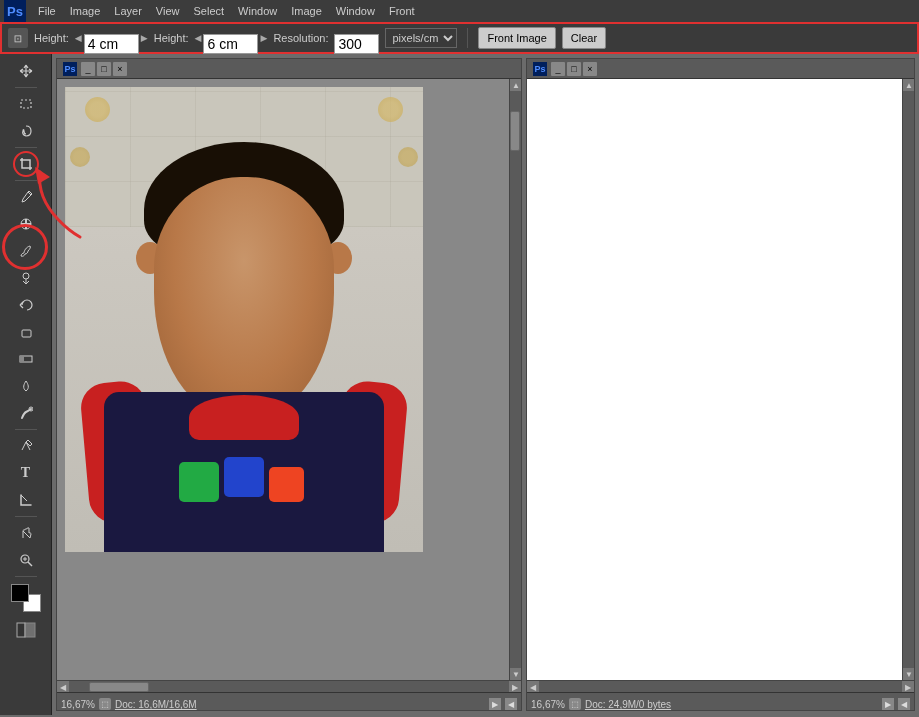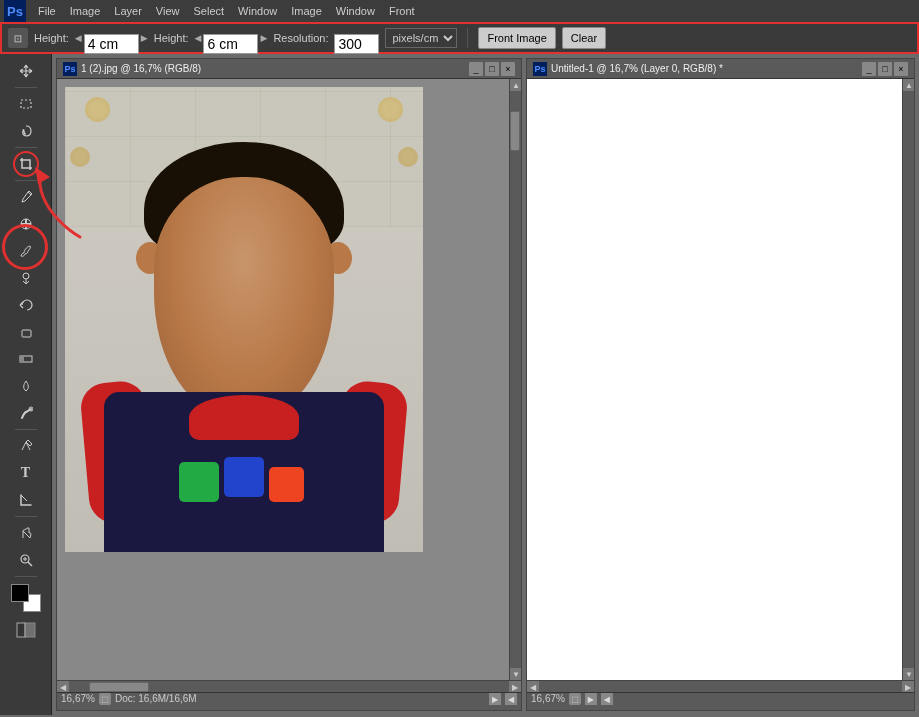--- a/index.html
+++ b/index.html
@@ -196,33 +196,33 @@
       width: 14px; height: 14px;
       background: #888;
       display: flex; align-items: center; justify-content: center;
       font-size: 9px; color: #000; cursor: pointer; border-radius: 1px;
     }
     .doc-statusbar {
       height: 18px;
       background: #5a5a5a;
       border-top: 1px solid #333;
       display: flex;
-      align-items: flex-start;
+      align-items: flex-end;
       padding: 0 4px;
       gap: 4px;
     }
     .doc-zoom { color: #ccc; font-size: 10px; }
     .doc-status-icon {
       width: 12px; height: 12px;
       background: #888;
       border-radius: 2px;
       display: flex; align-items: center; justify-content: center;
       font-size: 8px; color: #ddd;
     }
-    .doc-status-text { color: #ccc; font-size: 10px; flex: 1; }
+    .doc-status-text { color: #ccc; font-size: 10px; flex: 1; text-decoration: underline; }
     .doc-nav-btn {
       width: 12px; height: 12px;
       background: #888;
       display: flex; align-items: center; justify-content: center;
       font-size: 8px; color: #ddd; cursor: pointer;
     }
 
     
     .photo-container {
       width: 358px;
@@ -487,21 +487,20 @@
           <rect x="9" y="2" width="10" height="14" fill="#888" stroke="#aaa" stroke-width="1" opacity="0.7"></rect>
         </svg>
     </div>
   </div>
 
   <div class="workspace">
 
     <div class="doc-window" style="width:466px; flex-shrink:0; display:flex; flex-direction:column;">
       <div class="doc-titlebar">
         <div class="doc-titlebar-icon">Ps</div>
-        <span class="doc-title-text">1 (2).jpg @ 16,7% (RGB/8)</span>
         <div class="doc-controls">
           <div class="doc-ctrl-btn">_</div>
           <div class="doc-ctrl-btn">□</div>
           <div class="doc-ctrl-btn">×</div>
         </div>
       </div>
 
       <div style="flex:1; display:flex; flex-direction:column; overflow:hidden;">
         <div style="flex:1; display:flex; overflow:hidden;">
           <div class="doc1-canvas-area">
@@ -566,21 +565,20 @@
         <div class="doc-status-icon">⬚</div>
         <span class="doc-status-text">Doc: 16,6M/16,6M</span>
         <div class="doc-nav-btn">▶</div>
         <div class="doc-nav-btn">◀</div>
       </div>
     </div>
 
     <div class="doc-window" style="flex:1; display:flex; flex-direction:column; min-width:0;">
       <div class="doc-titlebar">
         <div class="doc-titlebar-icon">Ps</div>
-        <span class="doc-title-text">Untitled-1 @ 16,7% (Layer 0, RGB/8) *</span>
         <div class="doc-controls">
           <div class="doc-ctrl-btn">_</div>
           <div class="doc-ctrl-btn">□</div>
           <div class="doc-ctrl-btn">×</div>
         </div>
       </div>
       <div style="flex:1; display:flex; flex-direction:column; overflow:hidden;">
         <div style="flex:1; display:flex; overflow:hidden;">
           <div style="flex:1; background:#ffffff;"></div>
 
@@ -592,19 +590,20 @@
         </div>
         <div class="doc-scrollbar-h">
           <div class="scrollbar-arrow">◀</div>
           <div class="scrollbar-h-track"></div>
           <div class="scrollbar-arrow">▶</div>
         </div>
       </div>
       <div class="doc-statusbar">
         <span class="doc-zoom">16,67%</span>
         <div class="doc-status-icon">⬚</div>
+        <span class="doc-status-text">Doc: 24,9M/0 bytes</span>
         <div class="doc-nav-btn">▶</div>
         <div class="doc-nav-btn">◀</div>
       </div>
     </div>
 
   </div>
 </div>
 
 </body></html>

